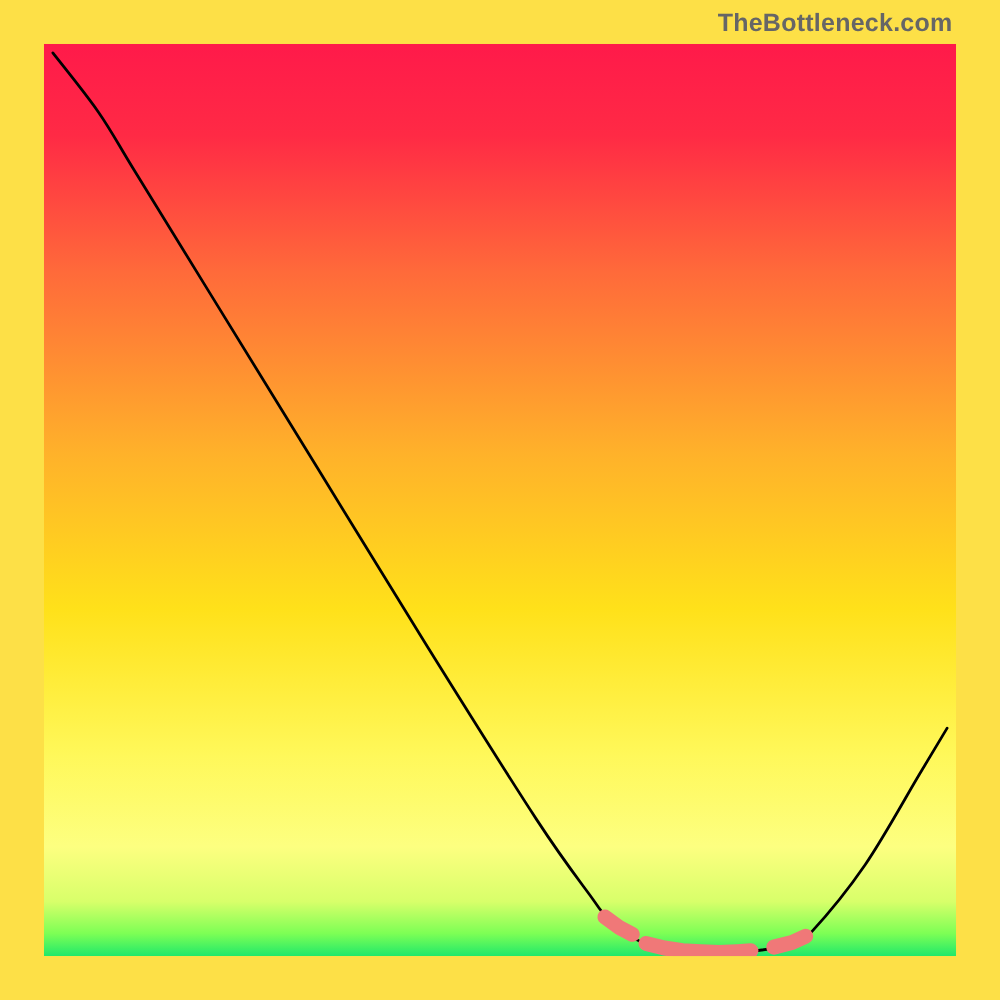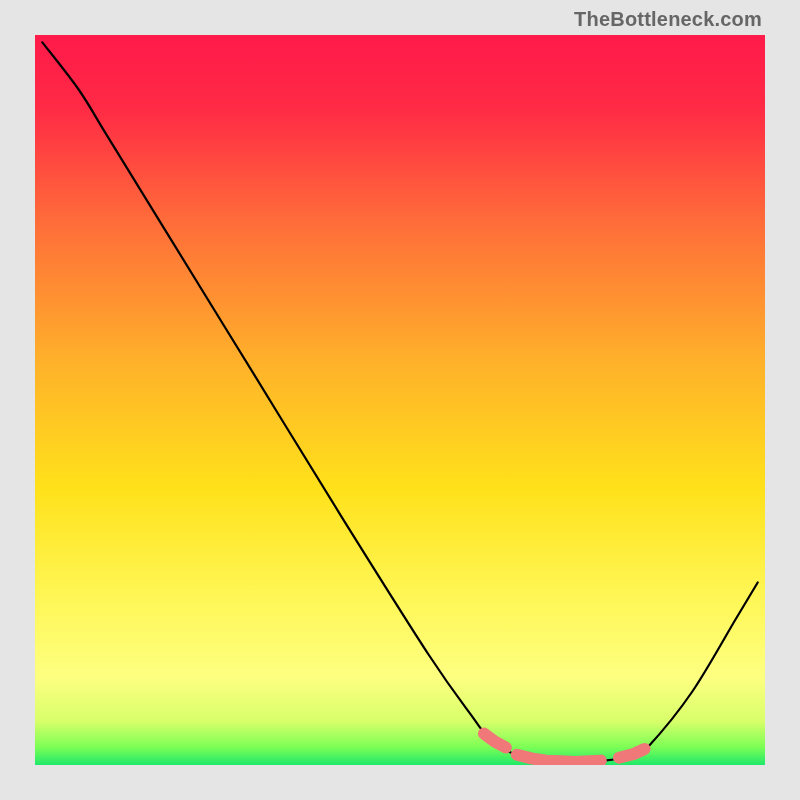--- a/index.html
+++ b/index.html
@@ -9,21 +9,21 @@
     height: 800px;
     background: #000;
     overflow: hidden;
   }
   .frame {
     position: absolute;
     left: 0;
     top: 0;
     width: 800px;
     height: 800px;
-    background: #e5e5e5;
+    background: #fde047;
   }
   .plot-area {
     position: absolute;
     left: 35px;
     top: 35px;
     width: 730px;
     height: 730px;
     overflow: hidden;
   }
   .gradient-bg {

